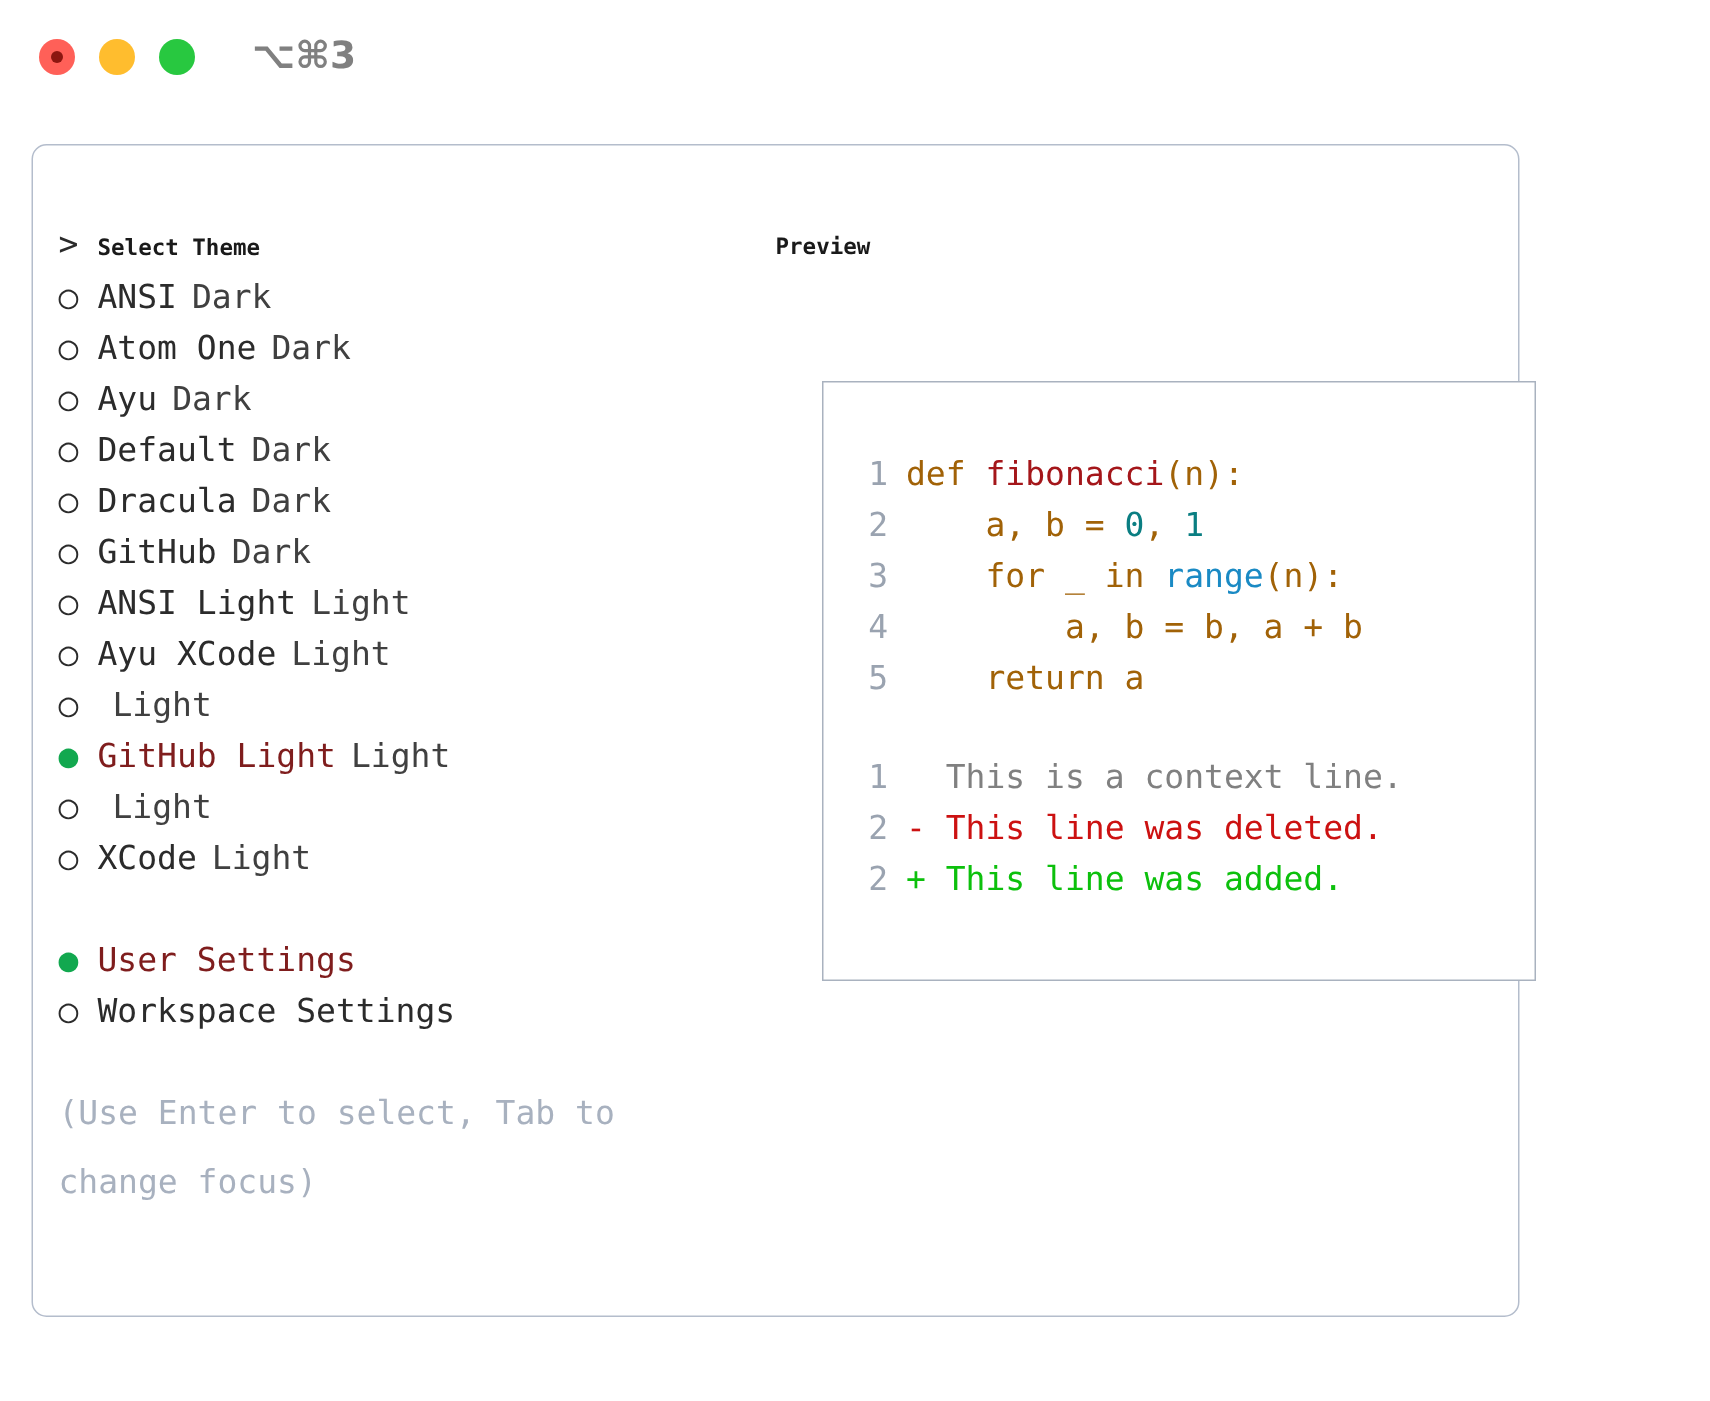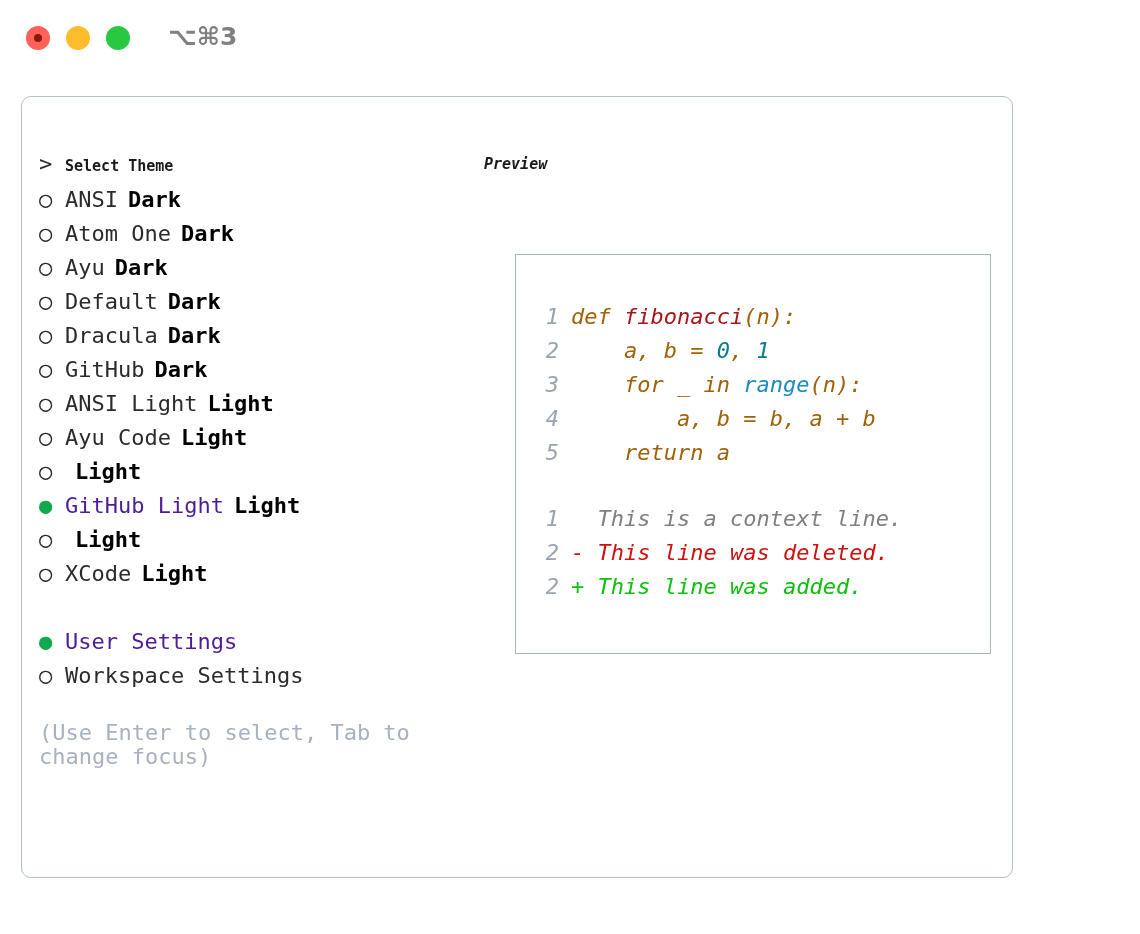--- a/index.html
+++ b/index.html
@@ -78,24 +78,23 @@
 
   
   #left-col {
     position: absolute;
     left: 17px;
     top: 50px;
     width: 440px;
   }
   #right-col {
     position: absolute;
-    left: 462px;
+    left: 495px;
     top: 50px;
     width: 500px;
-    font-style: italic;
   }
 
   .section-title {
     font-size: 15px;
     font-weight: bold;
     color: #1a1a1a;
     line-height: 34px;
     white-space: pre;
   }
 
@@ -109,32 +108,31 @@
   }
   .marker {
     display: inline-block;
     width: 26px;
     flex: 0 0 26px;
     font-size: 22px;
     color: #2b2b2b;
   }
   .marker.sel { color: #12a84f; }
   .opt-label { color: #2b2b2b; }
-  .opt-row.selected .opt-label { color: #4c1d95; }
+  .opt-row.selected .opt-label { color: #7f1d1d; }
   .opt-variant {
-    color: #000000;
+    color: #404040;
     margin-left: 10px;
-    font-weight: bold;
   }
 
   .spacer-row { height: 34px; }
 
   #hint-text {
     font-size: 22px;
-    line-height: 24px;
+    line-height: 46px;
     color: #a8b1bf;
     width: 410px;
     margin-top: 28px;
     white-space: normal;
   }
 
   
   #preview-box {
     position: absolute;
     left: 31px;
@@ -199,21 +197,21 @@
         <span class="section-title">Select Theme</span>
       </div>
       <div id="theme-list">
           <div class="opt-row"><span class="marker">○</span><span class="opt-label">ANSI</span><span class="opt-variant">Dark</span></div>
           <div class="opt-row"><span class="marker">○</span><span class="opt-label">Atom One</span><span class="opt-variant">Dark</span></div>
           <div class="opt-row"><span class="marker">○</span><span class="opt-label">Ayu</span><span class="opt-variant">Dark</span></div>
           <div class="opt-row"><span class="marker">○</span><span class="opt-label">Default</span><span class="opt-variant">Dark</span></div>
           <div class="opt-row"><span class="marker">○</span><span class="opt-label">Dracula</span><span class="opt-variant">Dark</span></div>
           <div class="opt-row"><span class="marker">○</span><span class="opt-label">GitHub</span><span class="opt-variant">Dark</span></div>
           <div class="opt-row"><span class="marker">○</span><span class="opt-label">ANSI Light</span><span class="opt-variant">Light</span></div>
-          <div class="opt-row"><span class="marker">○</span><span class="opt-label">Ayu Code</span><span class="opt-variant">Light</span></div>
+          <div class="opt-row"><span class="marker">○</span><span class="opt-label">Ayu XCode</span><span class="opt-variant">Light</span></div>
           <div class="opt-row"><span class="marker">○</span><span class="opt-variant">Light</span></div>
           <div class="opt-row selected"><span class="marker sel">●</span><span class="opt-label">GitHub Light</span><span class="opt-variant">Light</span></div>
           <div class="opt-row"><span class="marker">○</span><span class="opt-variant">Light</span></div>
           <div class="opt-row"><span class="marker">○</span><span class="opt-label">XCode</span><span class="opt-variant">Light</span></div>
         </div>
 
       <div class="spacer-row"></div>
 
       <div id="apply-list">
           <div class="opt-row selected"><span class="marker sel">●</span><span class="opt-label">User Settings</span></div>

